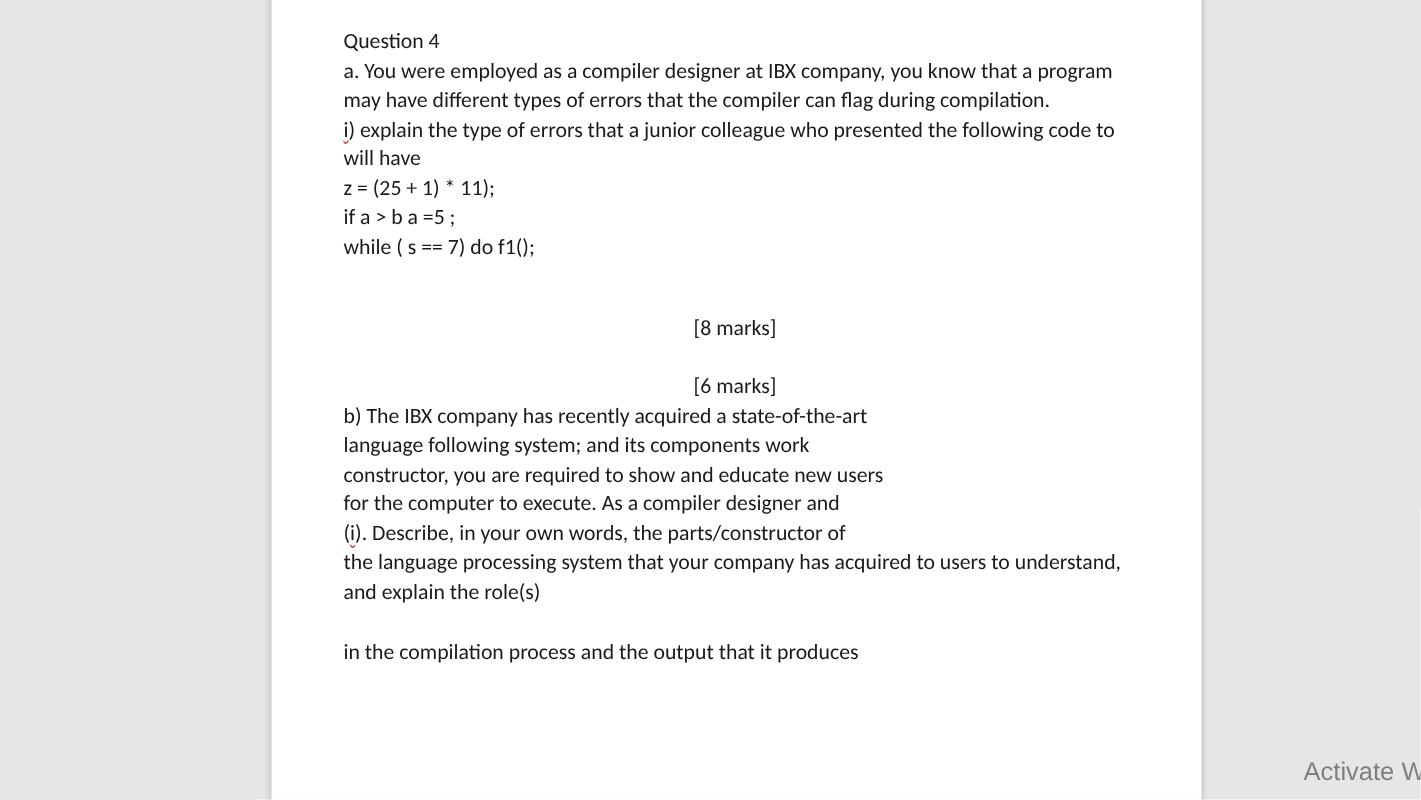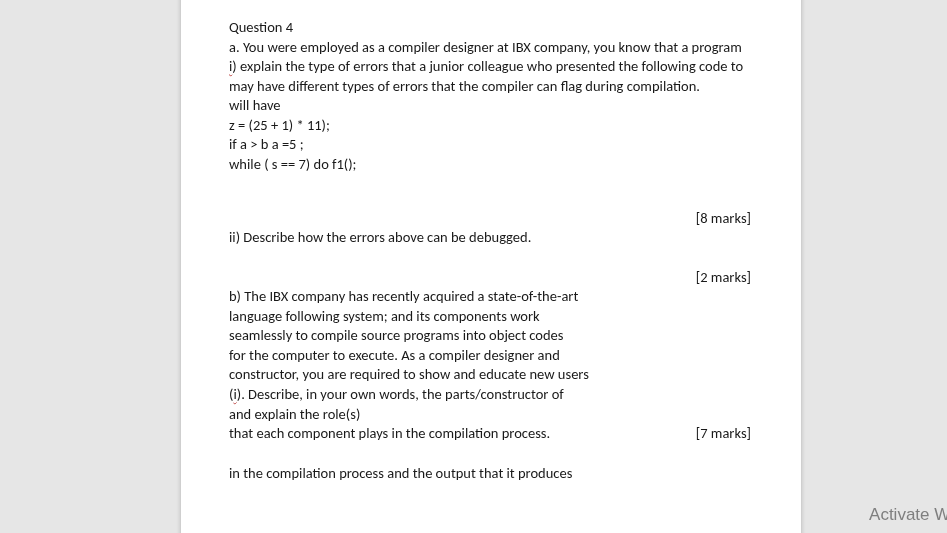--- a/index.html
+++ b/index.html
@@ -28,21 +28,21 @@
   }
   .content {
     padding: 38px 40px 10px 48px;
     line-height: 1.35;
   }
   .q-title {
     font-weight: normal;
   }
   .line { display: block; }
   .marks-right {
-    text-align: right;
+    text-align: center;
     padding-right: 10px;
   }
   .marks-inline-block {
     display: flex;
     justify-content: space-between;
   }
   .squiggle {
     text-decoration-style: wavy;
     text-decoration-color: #2a5db0;
     text-decoration-thickness: 1px;
@@ -68,59 +68,54 @@
 </style>
 </head>
 <body>
 
 <div class="page-wrap">
   <div class="content">
 
     <span class="line q-title">Question 4</span>
 
     <span class="line">a. You were employed as a compiler designer at IBX company, you know that a program</span>
+    <span class="line">may have different types of errors that the compiler can flag during compilation.</span>
+
     <span class="line">
       <span class="squigred">i</span><span>) explain the type of errors that a junior colleague who presented the following code to</span>
     </span>
-
-    <span class="line">may have different types of errors that the compiler can flag during compilation.</span>
     <span class="line">will have</span>
 
     <span class="line">z = (25 + 1) * 11);</span>
     <span class="line">
       <span class="squiggle">if</span><span> a &gt; b  a =5 ;</span>
     </span>
     <span class="line">
       <span class="squiggle">while</span><span> ( s == 7) do f1();</span>
     </span>
 
     <div class="spacer-lg"></div>
 
     <span class="line marks-right">[8 marks]</span>
-    <span class="line">ii) Describe how the errors above can be debugged.</span>
 
     <div class="spacer-md"></div>
 
-    <span class="line marks-right">[2 marks]</span>
+    <span class="line marks-right">[6 marks]</span>
 
     <span class="line">b) The IBX company has recently acquired a state-of-the-art</span>
     <span class="line">language following system; and its components work</span>
-    <span class="line">seamlessly to compile source programs into object codes</span>
+    <span class="line">constructor, you are required to show and educate new users</span>
     <span class="line">for the computer to execute. As a compiler designer and</span>
-    <span class="line">constructor, you are required to show and educate new users</span>
 
     <span class="line">
       <span>(</span><span class="squigred">i</span><span>). Describe, in your own words, the parts/constructor of</span>
     </span>
+    <span class="line">the language processing system that your company has acquired to users to understand,</span>
     <span class="line">and explain the role(s)</span>
 
-    <div class="line marks-inline-block">
-      <span>that each component plays in the compilation process.</span>
-      <span style="padding-right:10px;">[7 marks]</span>
-    </div>
 
     <div class="spacer-md"></div>
 
     <span class="line">in the compilation process and the output that it produces</span>
 
   </div>
 </div>
 
 <div class="watermark">Activate Wind</div>
 

